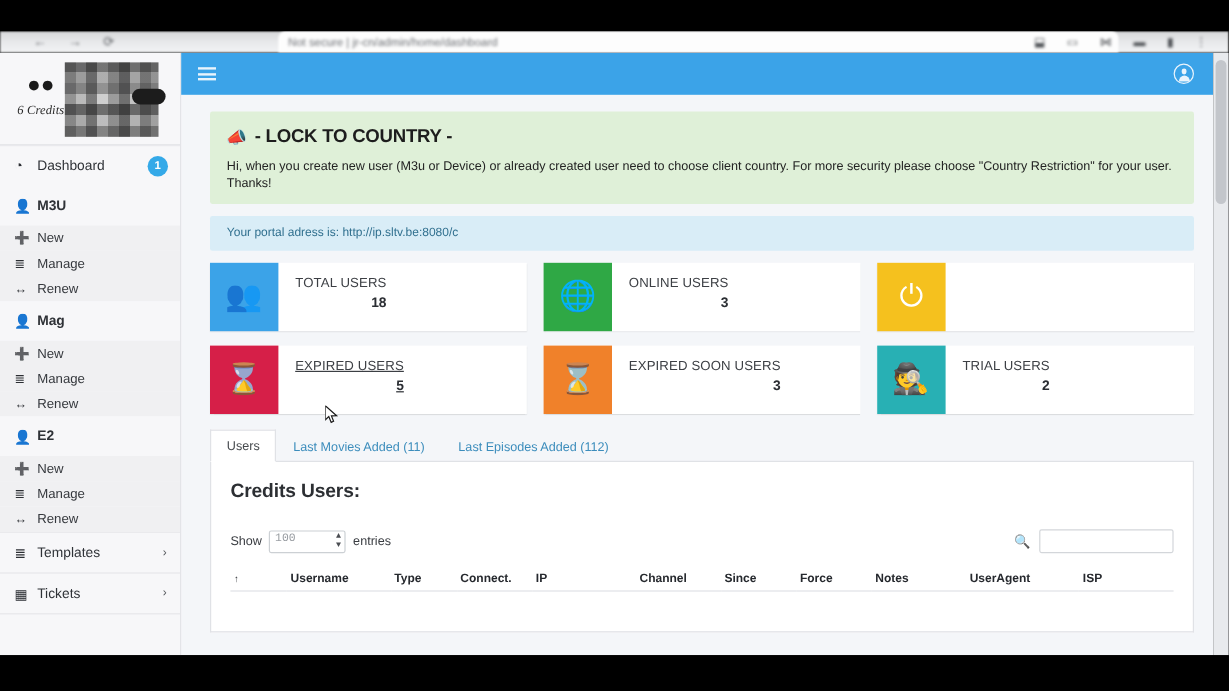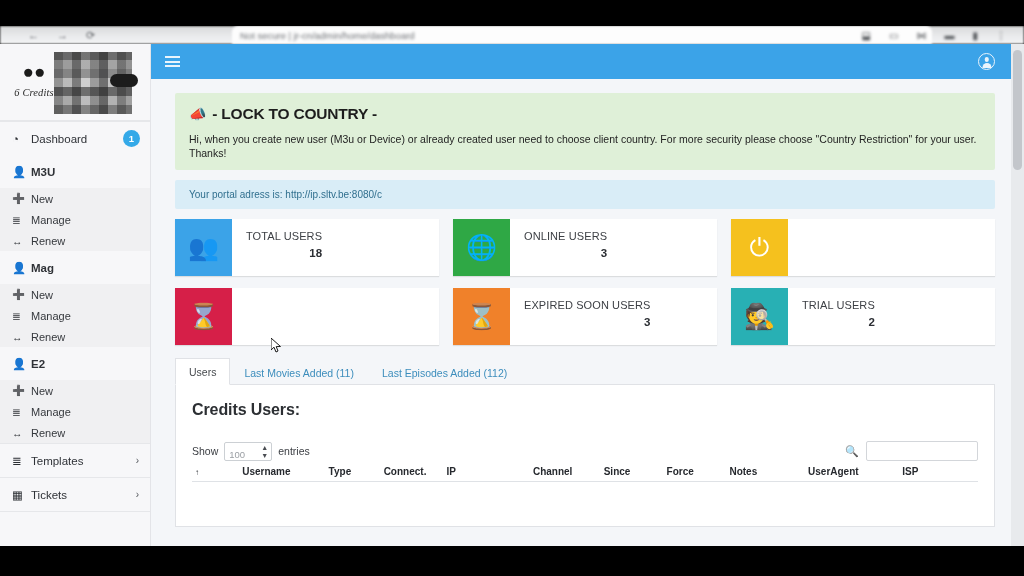--- a/index.html
+++ b/index.html
@@ -206,33 +206,33 @@
     border: 1px solid #e0e2e6; border-top: none;
   }
   .panel-title {
     font-size: 16px; font-weight: 700; color: #2c2f33; letter-spacing: -.1px;
   }
   .table-controls {
     display: flex; align-items: center; justify-content: space-between; margin-top: 22px;
   }
   .length-ctl { display: flex; align-items: center; gap: 6px; font-size: 10.5px; color: #3a3d42; }
   .length-select {
-    width: 48px; height: 19px; border: 1px solid #ccd0d4; background: #fff;
+    width: 64px; height: 19px; border: 1px solid #ccd0d4; background: #fff;
     font-size: 9.5px; color: #9a9ea3; padding-left: 4px;
-    display: flex; align-items: flex-end; justify-content: space-between;
-    padding-right: 3px; border-radius: 2px;
+    display: flex; align-items: flex-start; justify-content: space-between;
+    padding-right: 3px; border-radius: 2px; font-family: Liberation Mono, monospace;
   }
   .spinner { font-size: 7px; color: #4a4d52; line-height: 8px; }
   .search-wrap { display: flex; align-items: center; gap: 7px; }
   .search-icon { font-size: 11px; color: #2f3237; }
   .search-input {
     width: 112px; height: 20px; border: 1px solid #d3d6da; background: #fff;
     border-radius: 2px;
   }
-  table.users-table { width: 100%; border-collapse: collapse; }
+  table.users-table { width: 100%; border-collapse: collapse; margin-top: 11px; }
   table.users-table th {
     font-size: 10px; color: #26292e; font-weight: 700; text-align: left;
     padding: 5px 3px 4px 3px; border-bottom: 1px solid #dfe2e6;
     white-space: nowrap; position: relative;
   }
   .sort-asc { font-size: 8px; color: #3a3d42; }
 </style>
 </head>
 <body>
 
@@ -383,20 +383,24 @@
           </div>
         </div>
         <div class="stat-card">
           <div class="stat-icon" style="background:#f5c11e">⏻</div>
         </div>
       </div>
 
       <div class="cards-row">
         <div class="stat-card">
           <div class="stat-icon" style="background:#d61f48">⌛</div>
+          <div class="stat-text">
+            <div class="stat-label hovered">EXPIRED USERS</div>
+            <div class="stat-value hovered">5</div>
+          </div>
         </div>
         <div class="stat-card">
           <div class="stat-icon" style="background:#f0812a">⌛</div>
           <div class="stat-text">
             <div class="stat-label">EXPIRED SOON USERS</div>
             <div class="stat-value">3</div>
           </div>
         </div>
         <div class="stat-card">
           <div class="stat-icon" style="background:#28b0b4">🕵</div>

